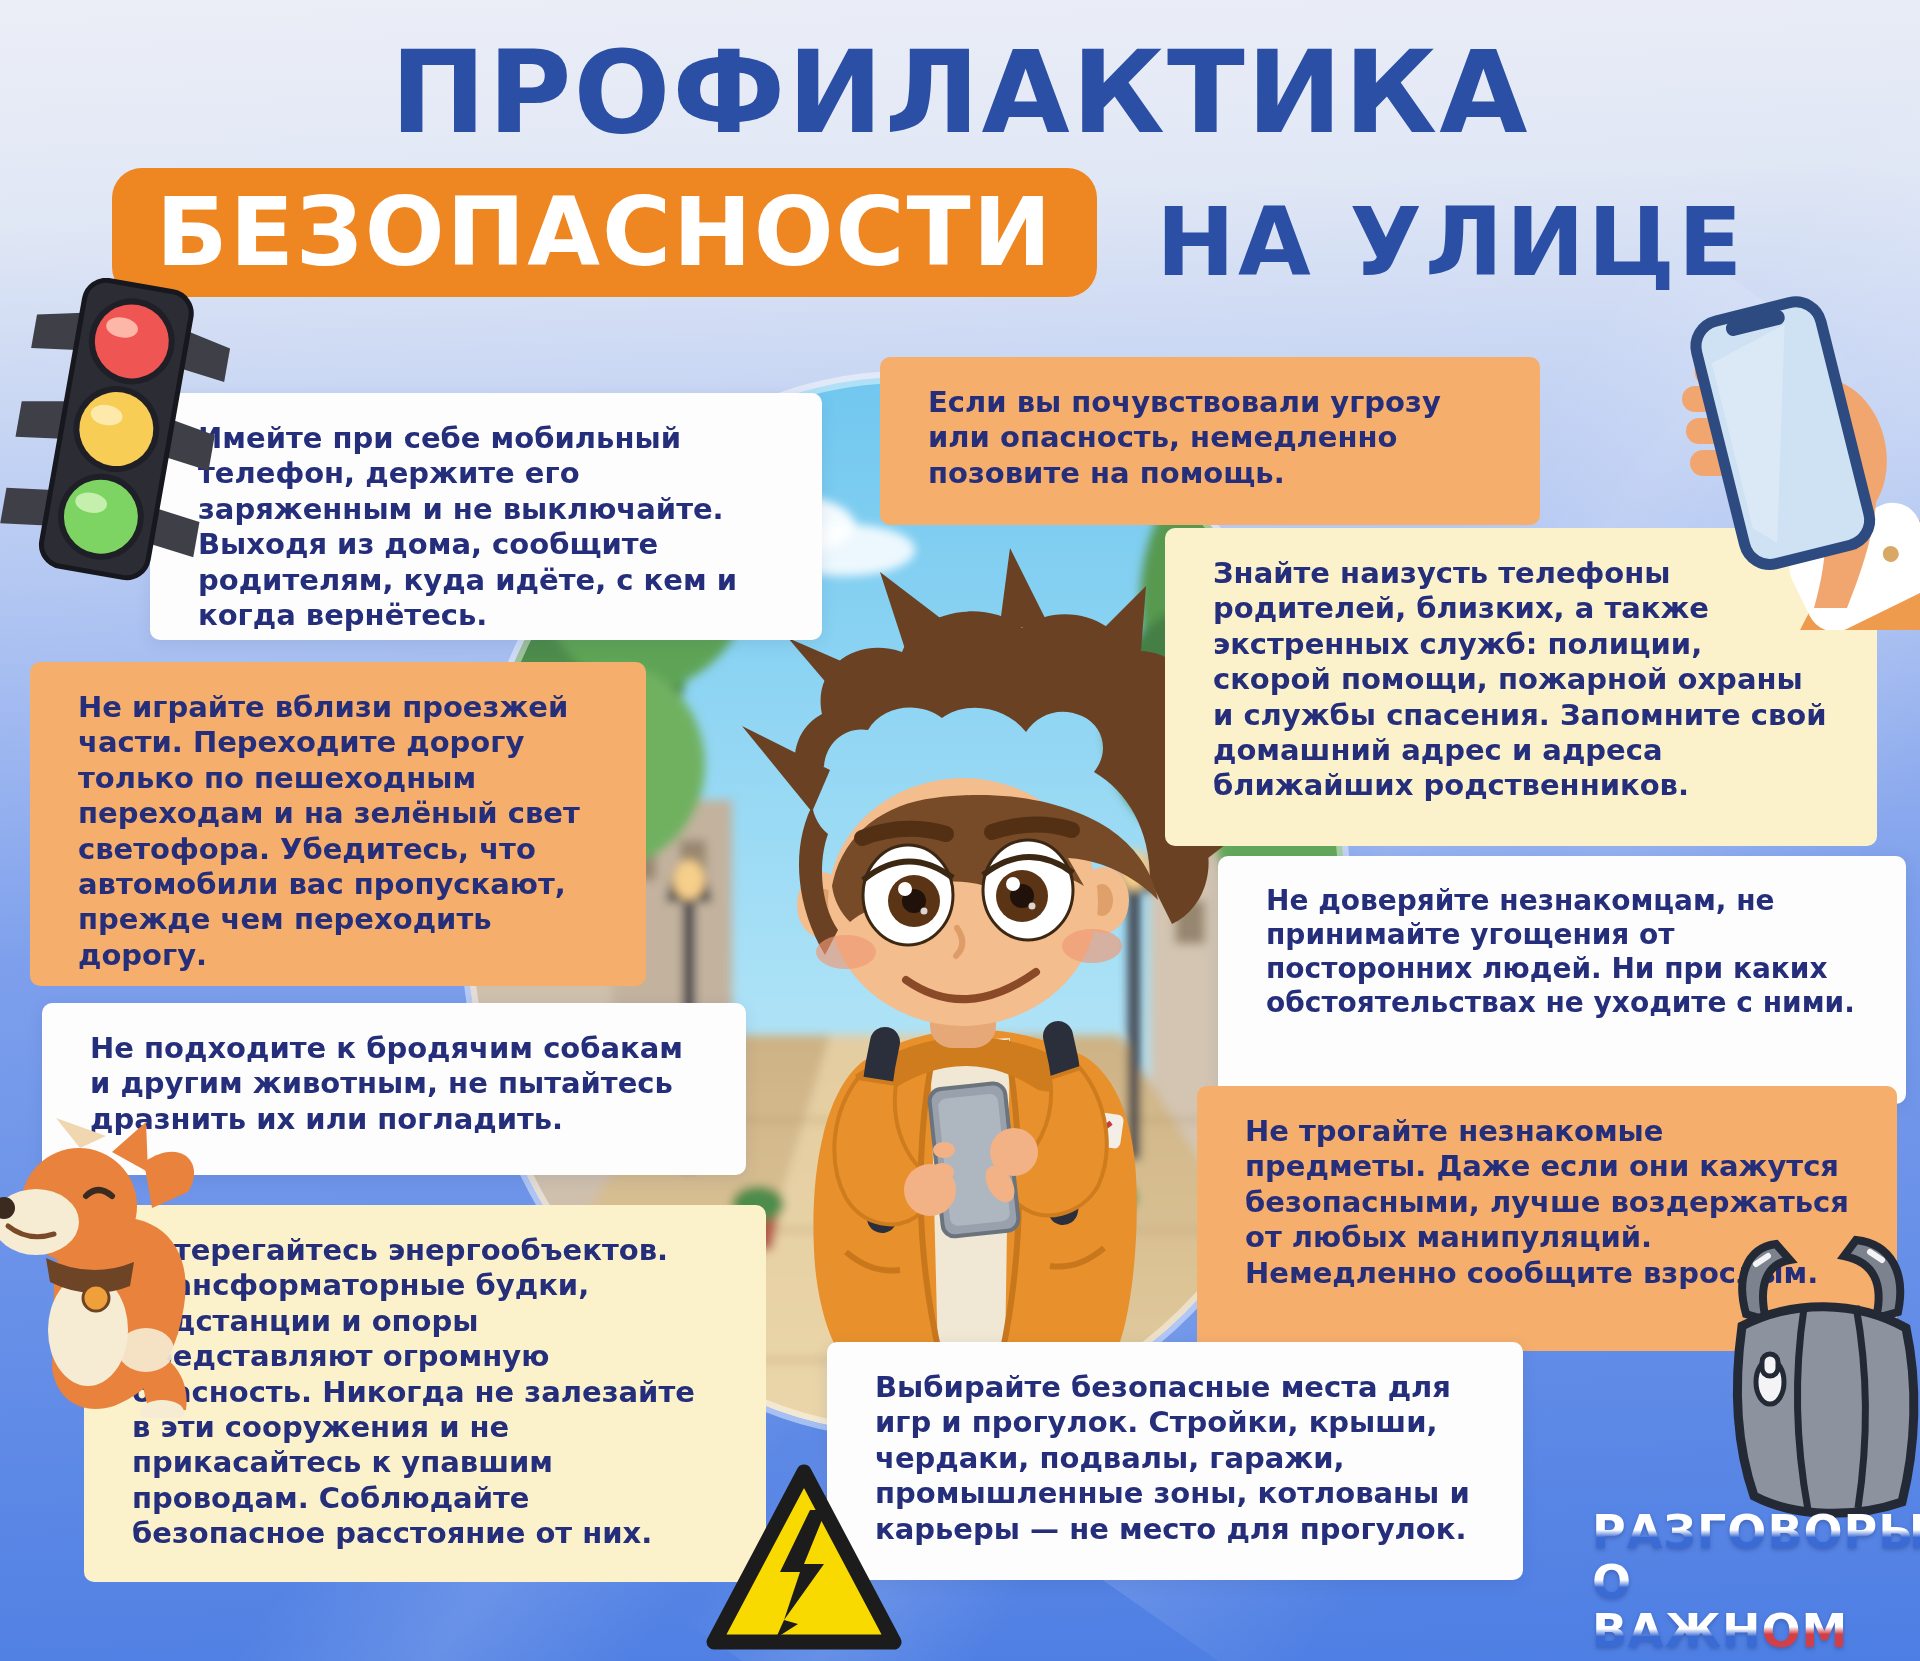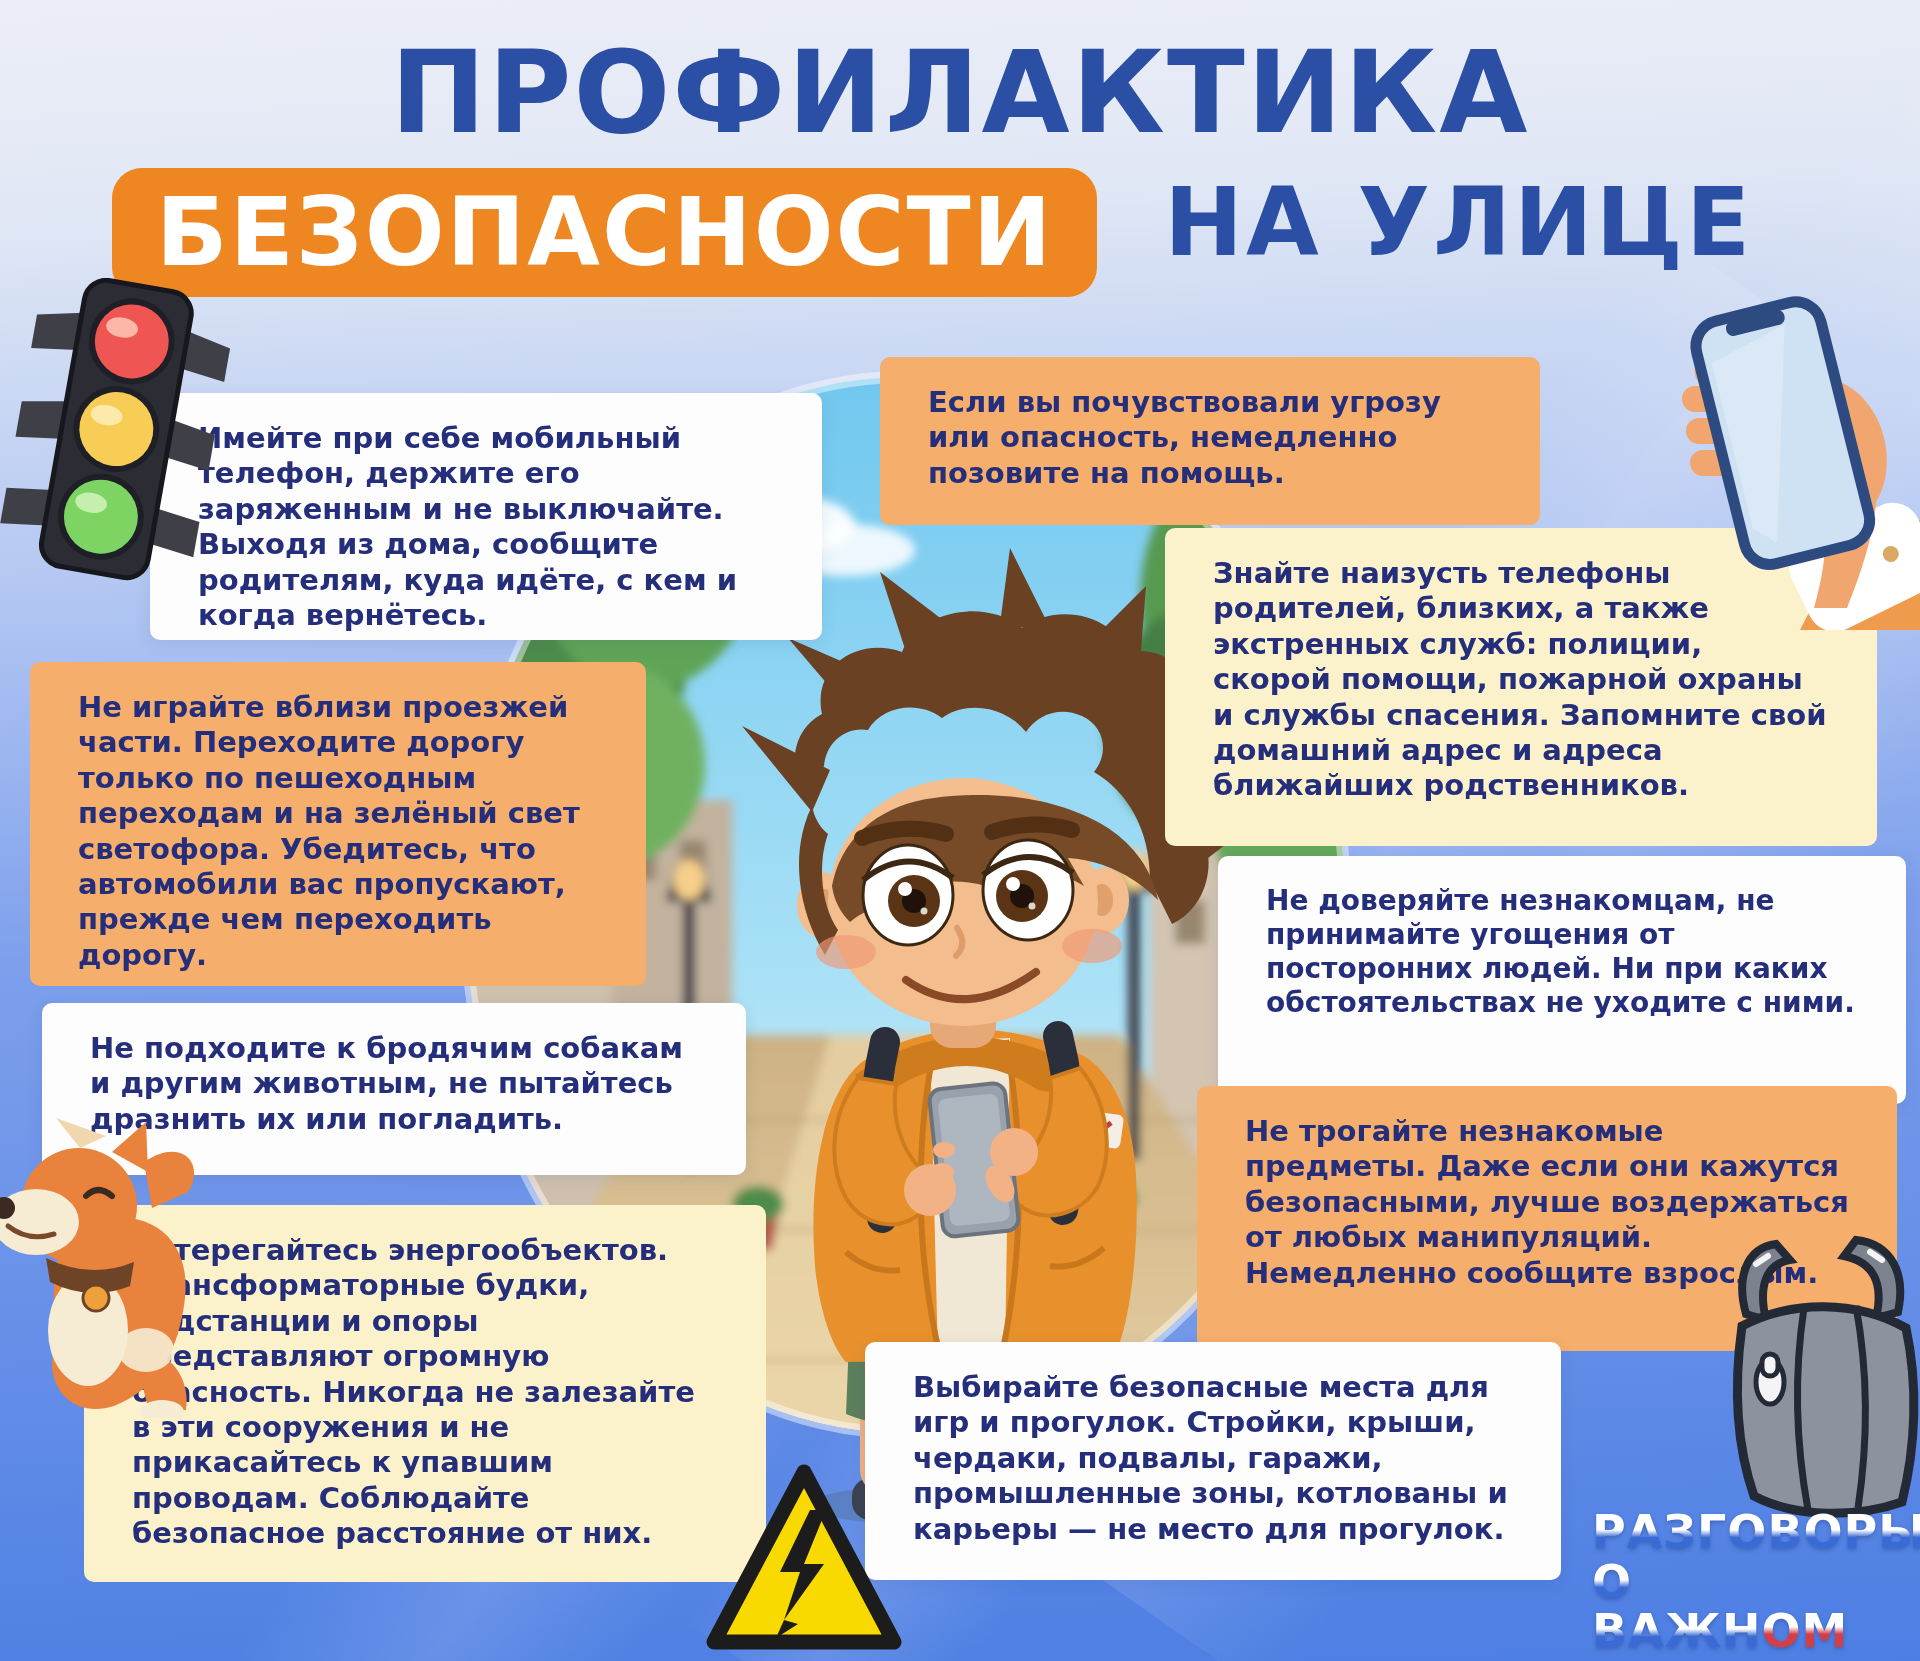--- a/index.html
+++ b/index.html
@@ -14,41 +14,41 @@
   .streak { position:absolute; pointer-events:none;
     background:linear-gradient(90deg, rgba(255,255,255,0) 0%, rgba(255,255,255,.13) 50%, rgba(255,255,255,0) 100%);
     transform:rotate(35deg); }
   .s1 { width:430px; height:1900px; left:1430px; top:-150px; }
   .s2 { width:260px; height:1700px; left:1150px; top:150px; }
   .s3 { width:330px; height:1300px; left:520px; top:650px; }
 
   .title1 { position:absolute; left:0; right:0; top:26px; text-align:center;
     font-size:114px; font-weight:bold; letter-spacing:2px;
     color:var(--title-blue,#2b4fa4); }
-  .title2 { position:absolute; left:112px; top:168px; display:flex; align-items:flex-start; gap:36px; }
+  .title2 { position:absolute; left:112px; top:168px; display:flex; align-items:flex-end; gap:28px; }
   .badge { background:var(--badge-orange,#ee8621); color:#ffffff;
     font-size:94px; font-weight:bold; letter-spacing:2px;
     padding:10px 44px; border-radius:30px; line-height:1.16; }
   .title2-rest { color:var(--title-blue,#2b4fa4); font-size:94px; font-weight:bold; letter-spacing:3px;margin-left:31px; }
 
   .tip { position:absolute; box-sizing:border-box; border-radius:10px;
     font-weight:bold; color:var(--text-navy,#252e7b);
     font-size:29px; line-height:1.22; padding:28px 48px; }
   .tip.white  { background:var(--box-white,#fdfdfd); box-shadow:0 4px 16px rgba(40,60,120,.10); }
   .tip.orange { background:var(--box-orange,#f5ae6c); }
   .tip.cream  { background:var(--box-cream,#fbf2cc); }
   .t0 { left:150px;  top:393px;  width:672px; height:247px; }
   .t1 { left:30px;   top:662px;  width:616px; height:324px; }
   .t2 { left:42px;   top:1003px; width:704px; height:172px; }
   .t3 { left:84px;   top:1205px; width:682px; height:377px; }
   .t4 { left:880px;  top:357px;  width:660px; height:168px; }
   .t5 { left:1165px; top:528px;  width:712px; height:318px; }
   .t6 { left:1218px; top:856px;  width:688px; height:248px; font-size:28px; }
   .t7 { left:1197px; top:1086px; width:700px; height:265px; }
-  .t8 { left:865px;  top:1342px; width:696px; height:238px; }
+  .t8 { left:827px;  top:1342px; width:696px; height:238px; }
 
   .art { position:absolute; pointer-events:none; }
   .scene { left:0; top:0; width:1920px; height:1661px; }
   .traffic  { left:0px;    top:278px;  width:232px; height:306px; }
   .handphone{ left:1632px; top:268px;  width:288px; height:362px; }
   .dog      { left:-6px;   top:1118px; width:230px; height:300px; }
   .bag      { left:1706px; top:1234px; width:214px; height:290px; }
   .voltage  { left:706px;  top:1462px; width:196px; height:199px; }
 
   .logo { position:absolute; left:1592px; top:1508px; width:302px; text-align:left;

